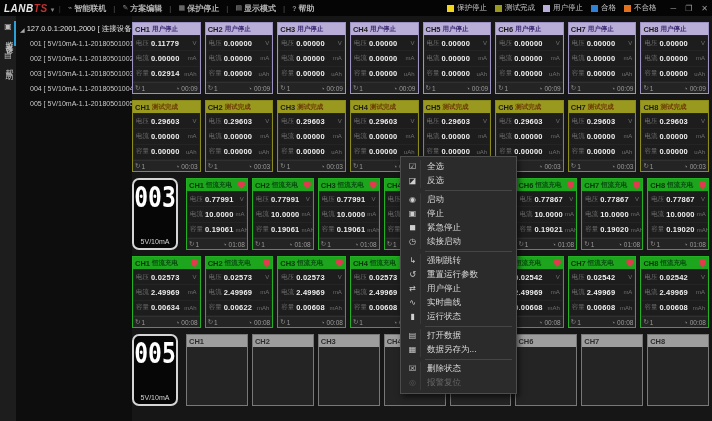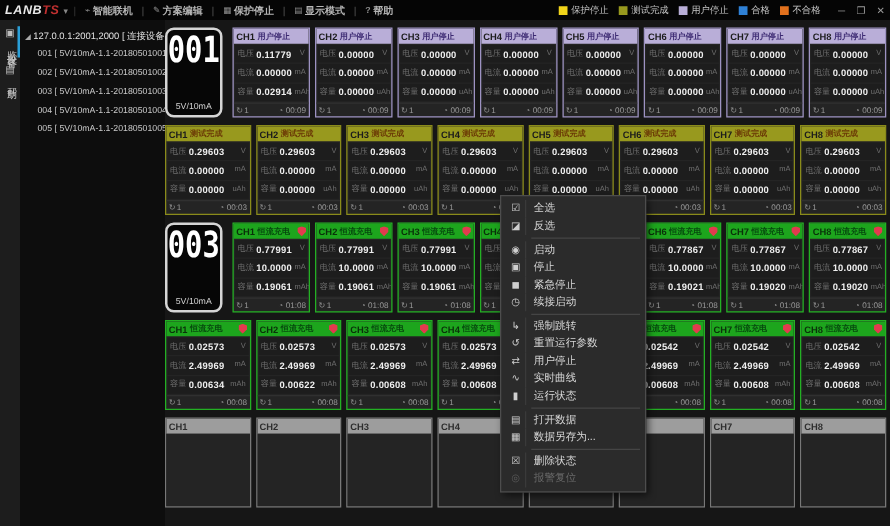--- a/index.html
+++ b/index.html
@@ -164,24 +164,20 @@
         <div class="tree-item">001 [ 5V/10mA-1.1-20180501001 ]</div>
         <div class="tree-item">002 [ 5V/10mA-1.1-20180501002 ]</div>
         <div class="tree-item">003 [ 5V/10mA-1.1-20180501003 ]</div>
         <div class="tree-item">004 [ 5V/10mA-1.1-20180501004 ]</div>
         <div class="tree-item">005 [ 5V/10mA-1.1-20180501005 ]</div>
       </div>
   </div>
 
   <div id="main">
       <div class="dev-row">
-        <div class="dev-badge">
-          <div class="dev-num">001</div>
-          <div class="dev-spec">5V/10mA</div>
-        </div>
         <div class="ch-wrap">
           <div class="ch-card" style="border-color: rgb(157, 146, 194);">
             <div class="ch-head" style="background: rgb(185, 174, 216);">
               <span class="ch-id" style="color: rgb(28, 28, 28);">CH1</span>
               <span class="ch-state" style="color: rgb(60, 42, 114);">用户停止</span>
             </div>
             <div class="ch-body">
               <div class="val-row">
                 <span class="vl">电压</span>
                 <span class="vv">0.11779</span>
@@ -1196,20 +1192,24 @@
               <span>1</span>
               <span class="cf-time">
                 <span class="cf-ico">◔</span>
                 <span>00:08</span>
               </span>
             </div>
           </div>
         </div>
       </div>
       <div class="dev-row">
+        <div class="dev-badge">
+          <div class="dev-num">005</div>
+          <div class="dev-spec">5V/10mA</div>
+        </div>
         <div class="ch-wrap">
           <div class="ch-card empty" style="border-color: rgb(120, 120, 120);">
             <div class="ch-head" style="background: rgb(157, 157, 157);">
               <span class="ch-id" style="color: rgb(46, 46, 46);">CH1</span>
             </div>
             <div class="ch-body"></div>
           </div>
           <div class="ch-card empty" style="border-color: rgb(120, 120, 120);">
             <div class="ch-head" style="background: rgb(157, 157, 157);">
               <span class="ch-id" style="color: rgb(46, 46, 46);">CH2</span>

